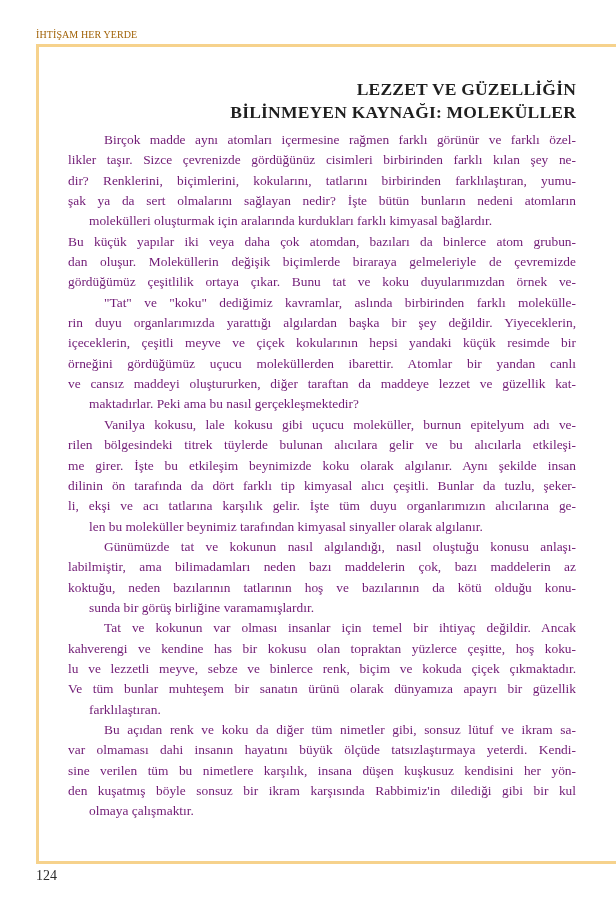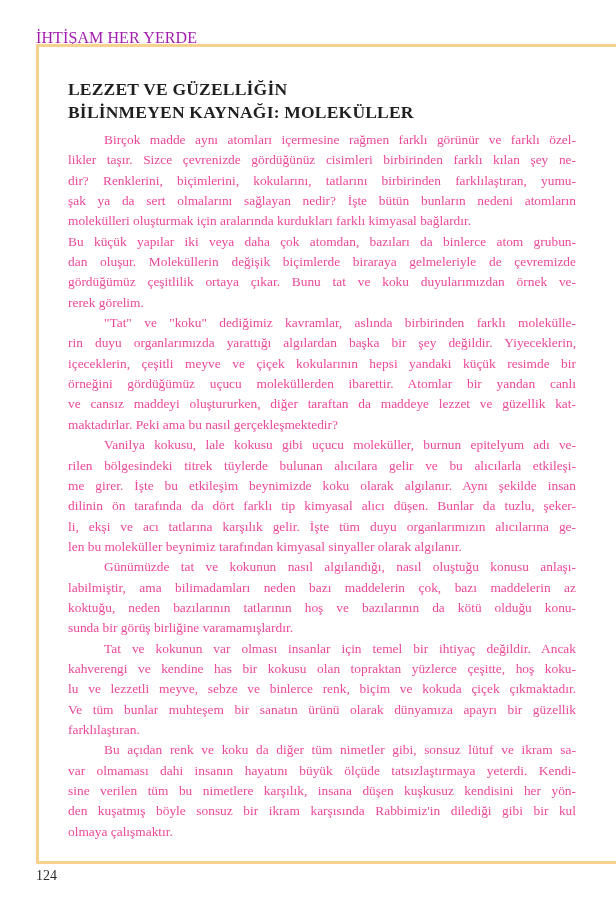--- a/index.html
+++ b/index.html
@@ -12,23 +12,23 @@
       height: 912px;
       position: relative;
       overflow: hidden;
       font-family: "Liberation Serif", "DejaVu Serif", serif;
       color: #2a2a2a;
     }
     .running-header {
       position: absolute;
       left: 36px;
       top: 29px;
-      font-size: 16px;
+      font-size: 10px;
       letter-spacing: 0.1px;
-      color: #a21caf;
+      color: #a16207;
       white-space: nowrap;
     }
     .frame-top {
       position: absolute;
       left: 36px;
       top: 44px;
       width: 580px;
       height: 3px;
       background: #f6d28c;
     }
@@ -49,49 +49,49 @@
       background: #f6d28c;
     }
     .article {
       position: absolute;
       left: 68px;
       top: 78px;
       width: 508px;
     }
     .title {
       margin: 0;
-      text-align: left;
+      text-align: right;
       font-weight: bold;
       font-size: 17.5px;
       line-height: 23px;
       color: #1f1f1f;
       letter-spacing: 0.2px;
     }
     .title span { display: block; }
     .body {
       margin-top: 6px;
     }
     .para {
       margin: 0;
       font-size: 13.4px;
       line-height: 20.35px;
       text-align: justify;
       text-indent: 36px;
-      color: #ec4899;
+      color: #701a75;
       hyphens: manual;
     }
     .para .ln {
       display: block;
       text-align: justify;
       text-align-last: justify;
       white-space: nowrap;
       text-indent: 0;
     }
     .para .ln.first { padding-left: 36px; }
-    .para .ln.last { text-align-last: left; }
+    .para .ln.last { text-align-last: left; margin-left: 21px; }
     .page-number {
       position: absolute;
       left: 36px;
       top: 868px;
       font-size: 14px;
       color: #2b2b2b;
     }
   </style>
 </head>
 <body>
@@ -112,35 +112,34 @@
         <span class="ln first">Birçok madde aynı atomları içermesine rağmen farklı görünür ve farklı özel-</span>
         <span class="ln">likler taşır. Sizce çevrenizde gördüğünüz cisimleri birbirinden farklı kılan şey ne-</span>
         <span class="ln">dir? Renklerini, biçimlerini, kokularını, tatlarını birbirinden farklılaştıran, yumu-</span>
         <span class="ln">şak ya da sert olmalarını sağlayan nedir? İşte bütün bunların nedeni atomların</span>
         <span class="ln last">molekülleri oluşturmak için aralarında kurdukları farklı kimyasal bağlardır.</span>
       </p>
       <p class="para">
         <span class="ln">Bu küçük yapılar iki veya daha çok atomdan, bazıları da binlerce atom grubun-</span>
         <span class="ln">dan oluşur. Moleküllerin değişik biçimlerde biraraya gelmeleriyle de çevremizde</span>
         <span class="ln">gördüğümüz çeşitlilik ortaya çıkar. Bunu tat ve koku duyularımızdan örnek ve-</span>
-        <span class="ln last">rerek görelim.</span>
       </p>
       <p class="para">
         <span class="ln first">"Tat" ve "koku" dediğimiz kavramlar, aslında birbirinden farklı molekülle-</span>
         <span class="ln">rin duyu organlarımızda yarattığı algılardan başka bir şey değildir. Yiyeceklerin,</span>
         <span class="ln">içeceklerin, çeşitli meyve ve çiçek kokularının hepsi yandaki küçük resimde bir</span>
         <span class="ln">örneğini gördüğümüz uçucu moleküllerden ibarettir. Atomlar bir yandan canlı</span>
         <span class="ln">ve cansız maddeyi oluştururken, diğer taraftan da maddeye lezzet ve güzellik kat-</span>
         <span class="ln last">maktadırlar. Peki ama bu nasıl gerçekleşmektedir?</span>
       </p>
       <p class="para">
         <span class="ln first">Vanilya kokusu, lale kokusu gibi uçucu moleküller, burnun epitelyum adı ve-</span>
         <span class="ln">rilen bölgesindeki titrek tüylerde bulunan alıcılara gelir ve bu alıcılarla etkileşi-</span>
         <span class="ln">me girer. İşte bu etkileşim beynimizde koku olarak algılanır. Aynı şekilde insan</span>
-        <span class="ln">dilinin ön tarafında da dört farklı tip kimyasal alıcı düşen. Bunlar da tuzlu, şeker-</span>
+        <span class="ln">dilinin ön tarafında da dört farklı tip kimyasal alıcı çeşitli. Bunlar da tuzlu, şeker-</span>
         <span class="ln">li, ekşi ve acı tatlarına karşılık gelir. İşte tüm duyu organlarımızın alıcılarına ge-</span>
         <span class="ln last">len bu moleküller beynimiz tarafından kimyasal sinyaller olarak algılanır.</span>
       </p>
       <p class="para">
         <span class="ln first">Günümüzde tat ve kokunun nasıl algılandığı, nasıl oluştuğu konusu anlaşı-</span>
         <span class="ln">labilmiştir, ama bilimadamları neden bazı maddelerin çok, bazı maddelerin az</span>
         <span class="ln">koktuğu, neden bazılarının tatlarının hoş ve bazılarının da kötü olduğu konu-</span>
         <span class="ln last">sunda bir görüş birliğine varamamışlardır.</span>
       </p>
       <p class="para">

